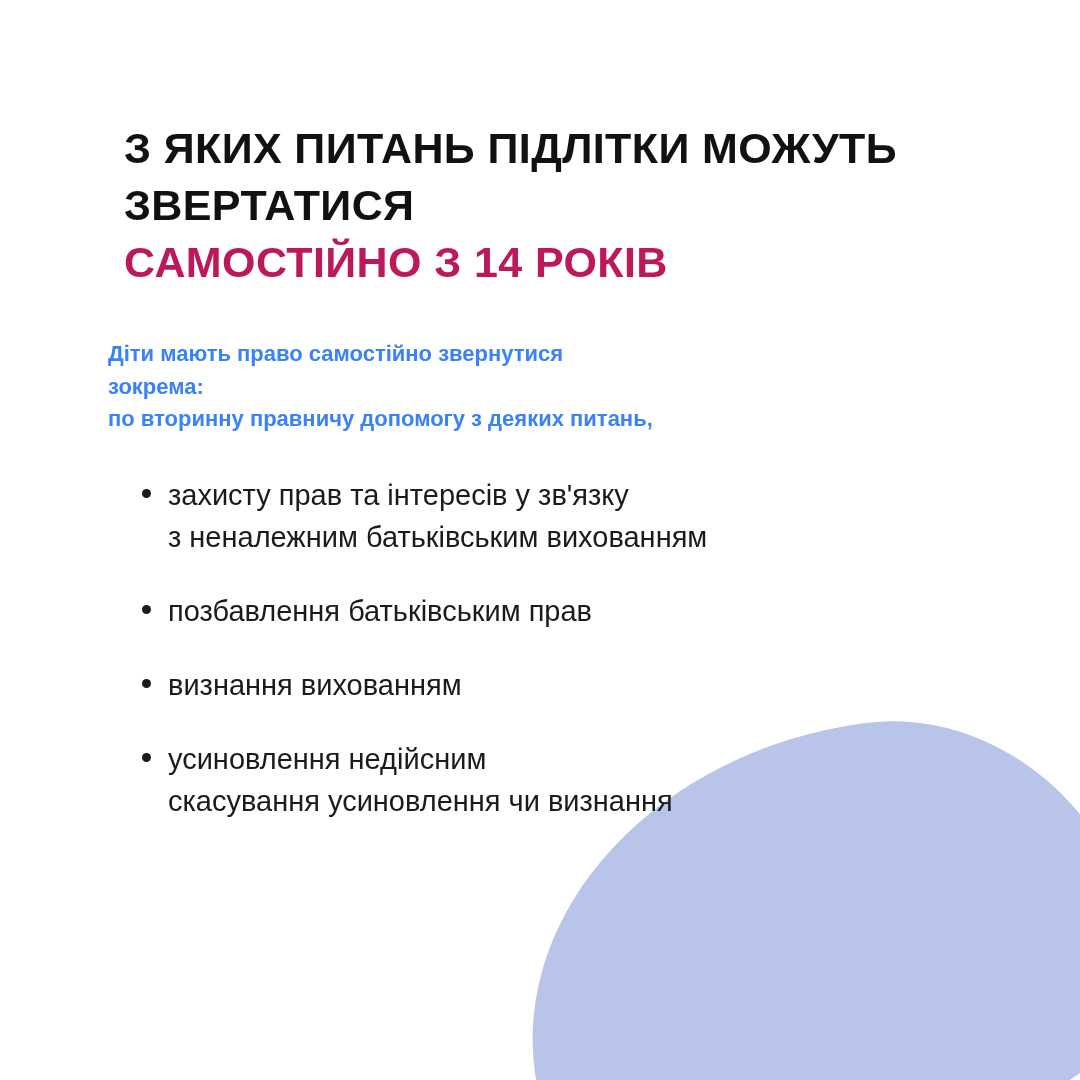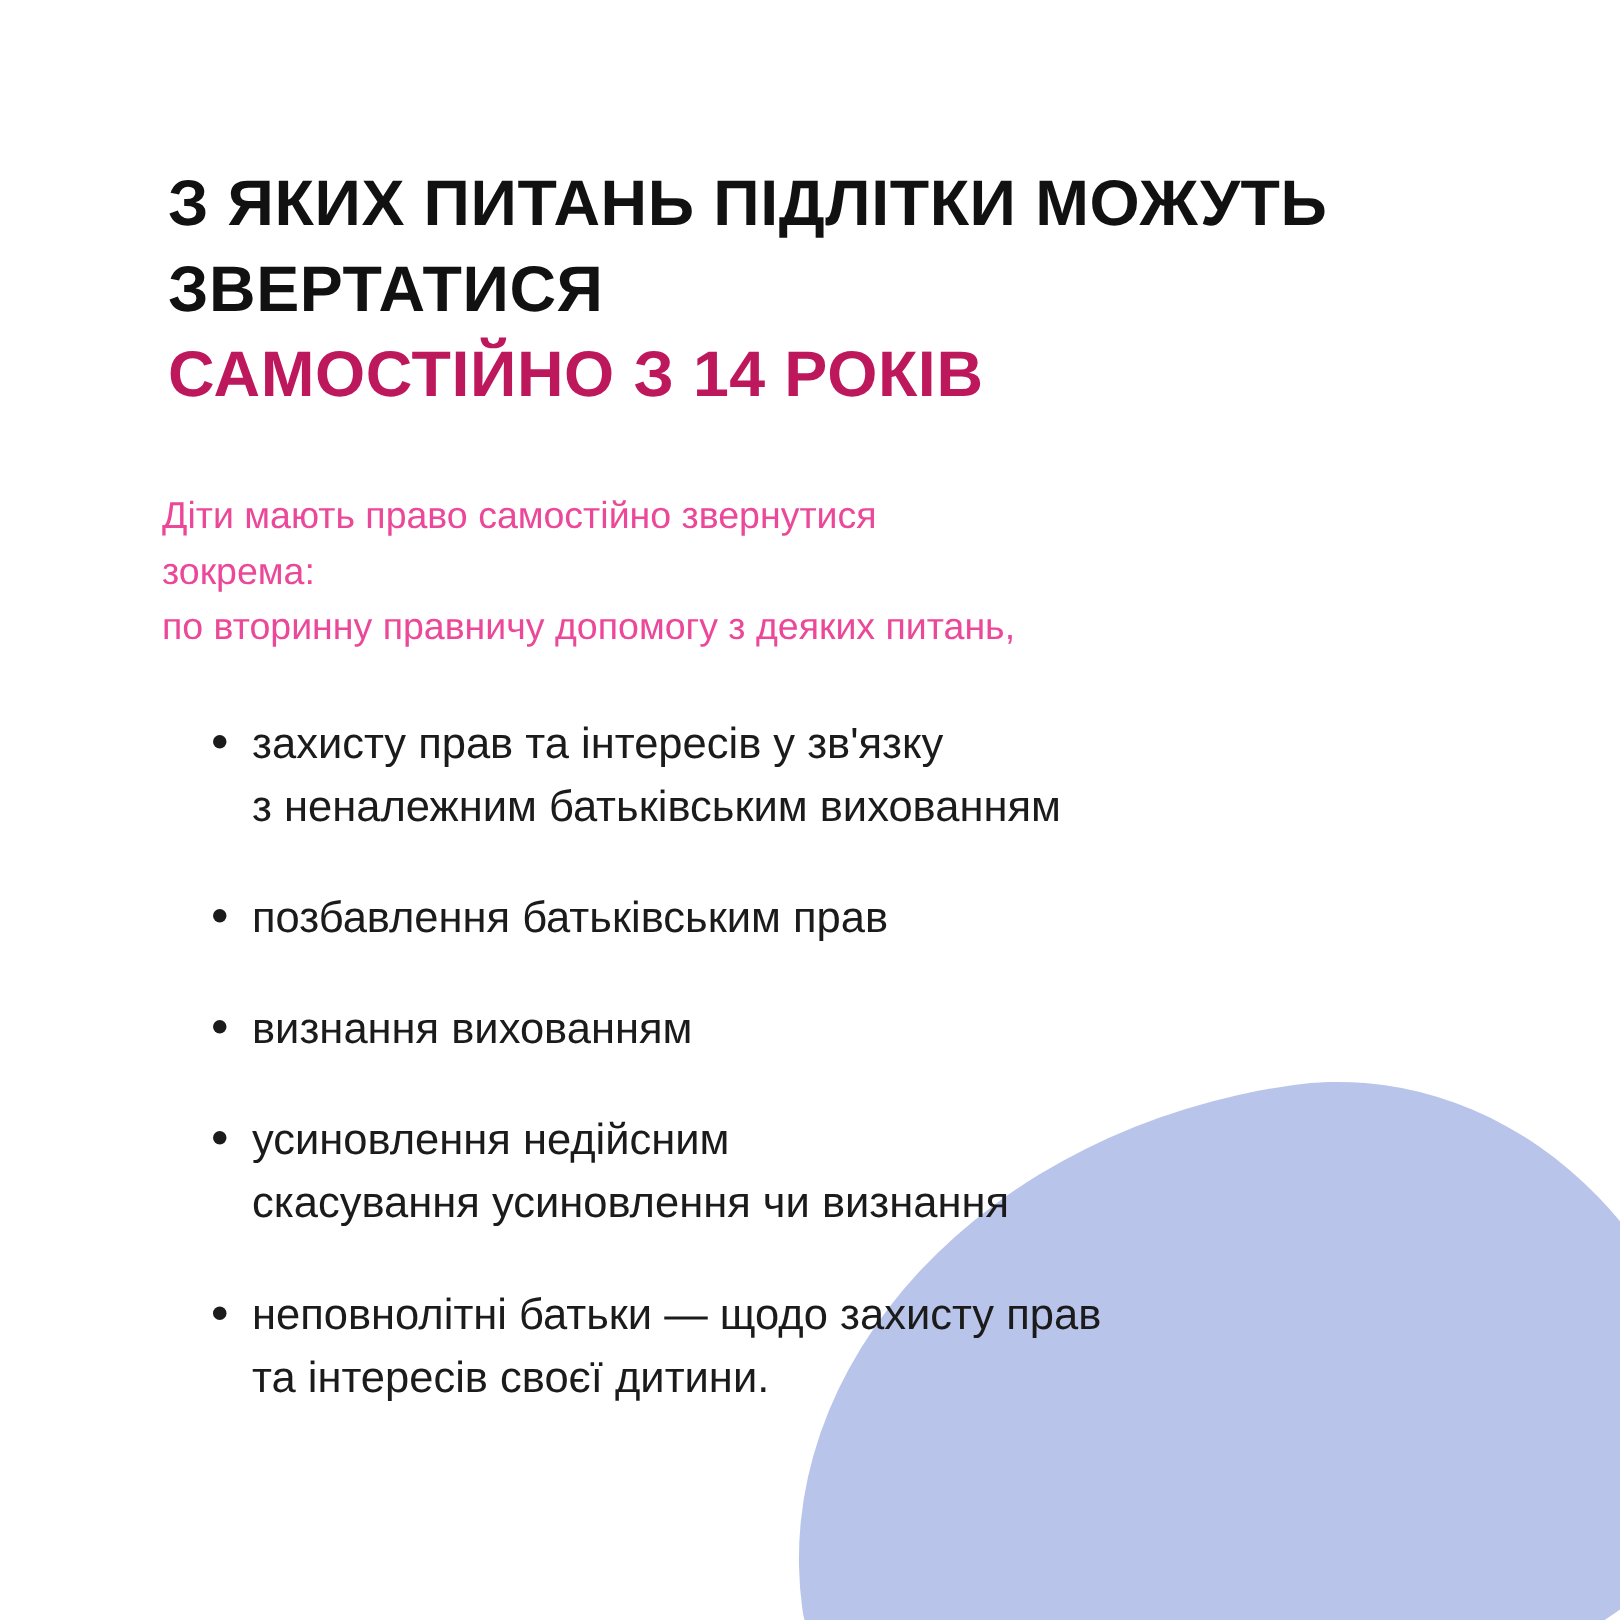--- a/index.html
+++ b/index.html
@@ -35,31 +35,32 @@
     top: 104px;
     right: 90px;
   }
   .title {
     font-weight: 800;
     font-size: 43px;
     line-height: 1.32;
     letter-spacing: 0.4px;
     color: #111111;
     text-transform: uppercase;
-    margin: 4px;
+    margin: 16px;
   }
   .title .accent {
     color: #be185d;
     display: block;
   }
   .intro {
     margin-top: 48px;
-    font-size: 25px;
+    font-size: 22px;
     line-height: 1.48;
-    color: #ec4899;
+    color: #3b82f6;
+    font-weight: bold;
   }
   .intro .line {
     display: block;
   }
   .list {
     margin: 38px 0 0 0;
     padding: 0;
     list-style: none;
   }
   .list-item {
@@ -119,21 +120,16 @@
       </li>
       <li class="list-item">
         <span class="bullet"></span>
         <span class="item-line">визнання вихованням</span>
       </li>
       <li class="list-item">
         <span class="bullet"></span>
         <span class="item-line">усиновлення недійсним</span>
         <span class="item-line">скасування усиновлення чи визнання</span>
       </li>
-      <li class="list-item">
-        <span class="bullet"></span>
-        <span class="item-line">неповнолітні батьки — щодо захисту прав</span>
-        <span class="item-line">та інтересів своєї дитини.</span>
-      </li>
     </ul>
 
   </div>
 </div>
 
 </body></html>

